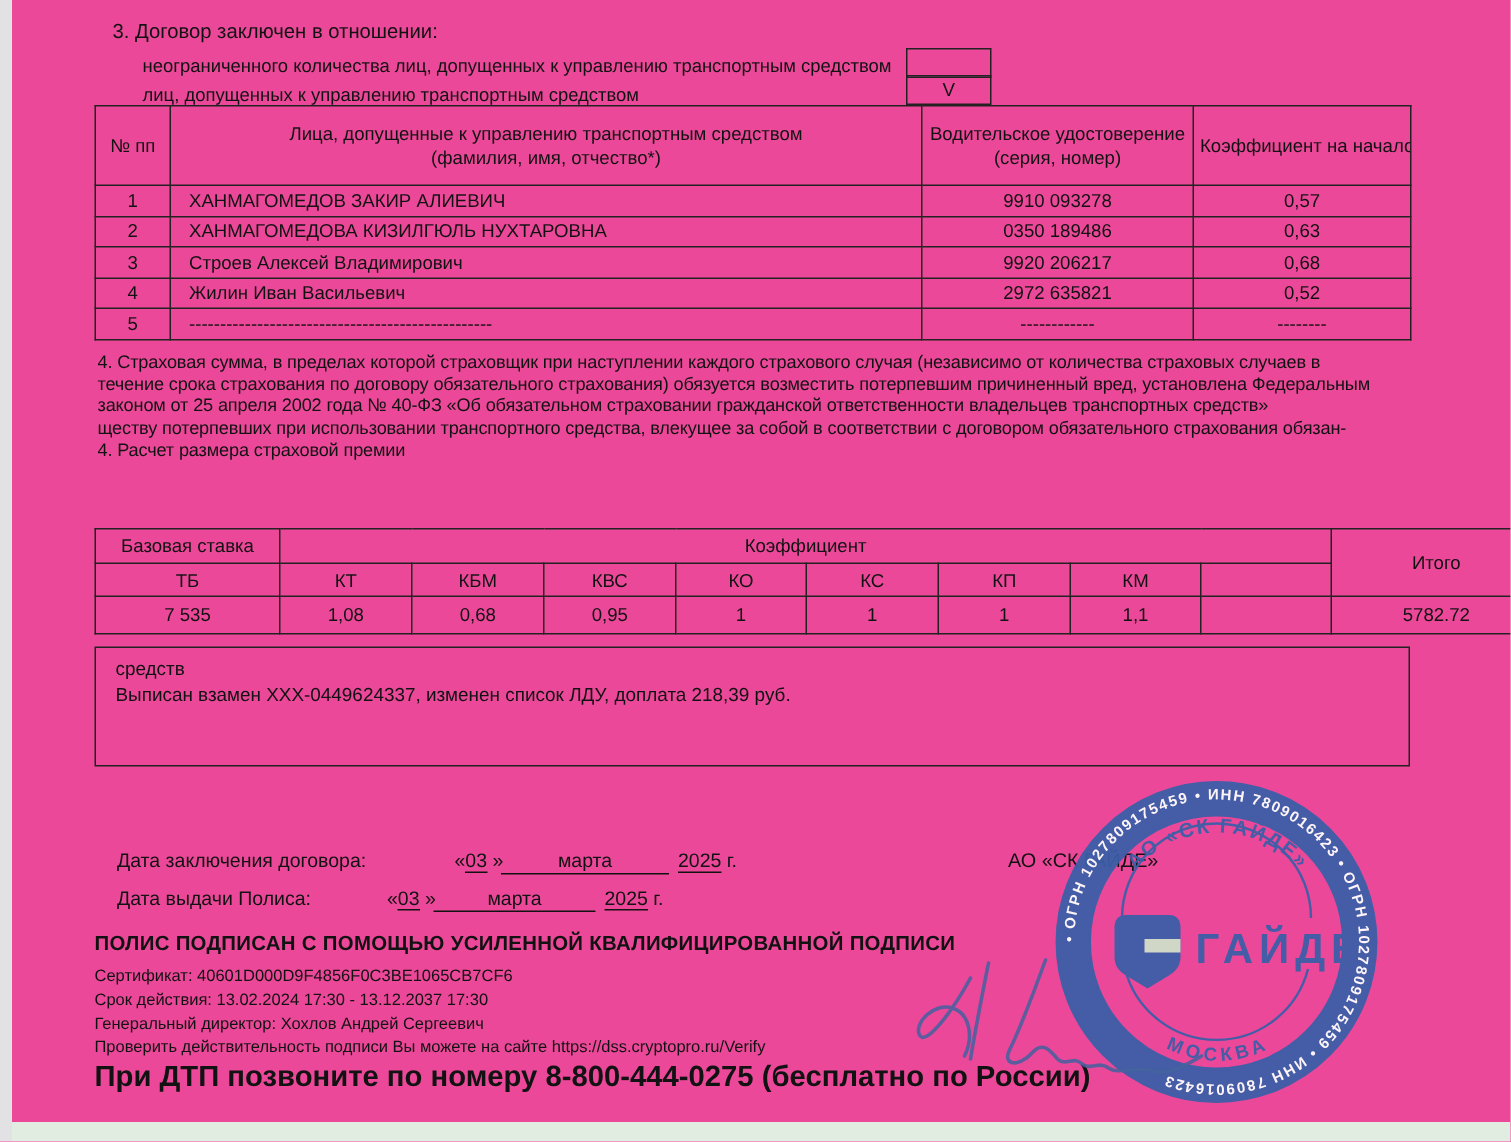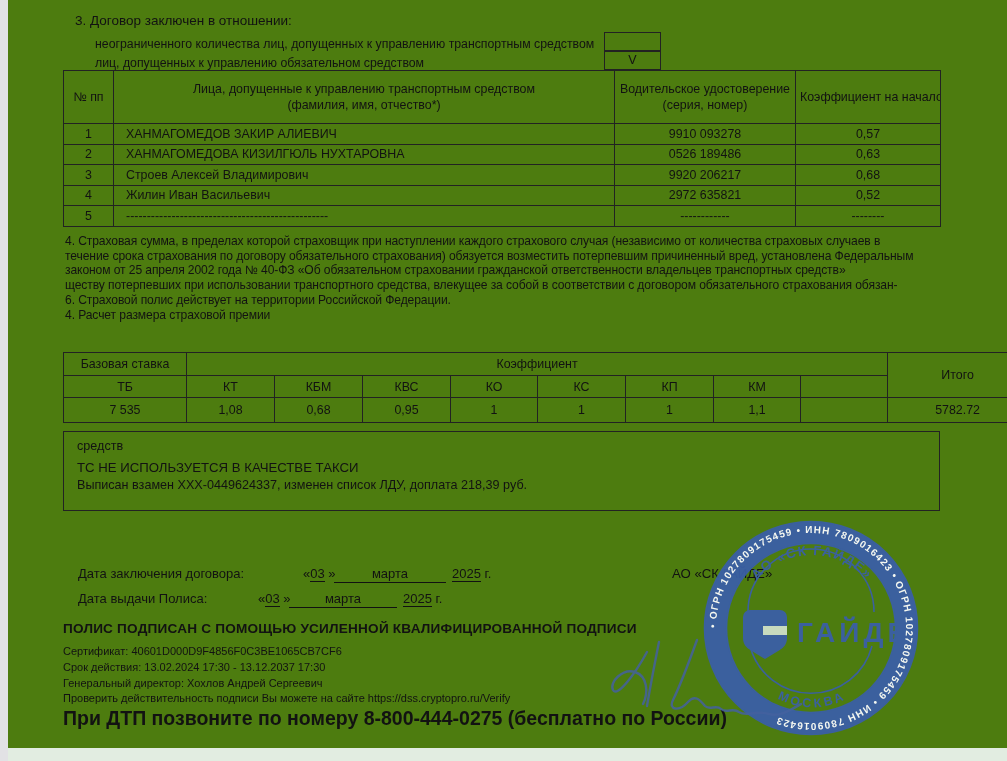--- a/index.html
+++ b/index.html
@@ -1,18 +1,18 @@
 <!DOCTYPE html>
 <html><head>
 <meta charset="utf-8">
 <style>
   html,body{margin:0;padding:0;}
   .page{
     position:relative; width:1007px; height:761px; overflow:hidden;
-    background:#4d7c0f; color:#121212;
+    background:#ec4899; color:#121212;
     font-family:"Liberation Sans", sans-serif;
   }
   .edge-strip{position:absolute;left:0;top:0;width:8px;height:761px;background:#e2e2e5;}
   .bottom-strip{position:absolute;left:8px;top:748px;width:999px;height:13px;background:#e2ede1;}
 
   .abs{position:absolute;}
   .sec3-title{left:75px;top:13px;font-size:13.5px;}
   .sec3-opt1{left:95px;top:37px;font-size:12.3px;}
   .sec3-opt2{left:95px;top:56px;font-size:12.3px;}
   .cbx{position:absolute;left:604px;width:55px;height:18px;border:1.5px solid #222;
@@ -59,21 +59,21 @@
 </style>
 </head>
 <body>
 
 <div class="page">
   <div class="edge-strip"></div>
   <div class="bottom-strip"></div>
 
   <div class="abs sec3-title">3. Договор заключен в отношении:</div>
   <div class="abs sec3-opt1">неограниченного количества лиц, допущенных к управлению транспортным средством</div>
-  <div class="abs sec3-opt2">лиц, допущенных к управлению обязательном средством</div>
+  <div class="abs sec3-opt2">лиц, допущенных к управлению транспортным средством</div>
   <div class="cbx cbx1"></div>
   <div class="cbx cbx2">V</div>
 
   <table class="doc drivers abs">
     <colgroup>
         <col style="width:50px">
         <col style="width:501px">
         <col style="width:181px">
         <col style="width:145px">
       </colgroup>
@@ -92,21 +92,21 @@
     </tr>
     <tr class="drow">
       <td>1</td>
       <td class="name">ХАНМАГОМЕДОВ ЗАКИР АЛИЕВИЧ</td>
       <td>9910 093278</td>
       <td>0,57</td>
     </tr>
     <tr class="drow">
       <td>2</td>
       <td class="name">ХАНМАГОМЕДОВА КИЗИЛГЮЛЬ НУХТАРОВНА</td>
-      <td>0526 189486</td>
+      <td>0350 189486</td>
       <td>0,63</td>
     </tr>
     <tr class="drow">
       <td>3</td>
       <td class="name">Строев Алексей Владимирович</td>
       <td>9920 206217</td>
       <td>0,68</td>
     </tr>
     <tr class="drow">
       <td>4</td>
@@ -121,21 +121,20 @@
       <td>--------</td>
     </tr>
   </tbody>
     </table>
 
   <div class="abs legal">
     <div>4. Страховая сумма, в пределах которой страховщик при наступлении каждого страхового случая (независимо от количества страховых случаев в</div>
     <div>течение срока страхования по договору обязательного страхования) обязуется возместить потерпевшим причиненный вред, установлена Федеральным</div>
     <div>законом от 25 апреля 2002 года № 40-ФЗ «Об обязательном страховании гражданской ответственности владельцев транспортных средств»</div>
     <div>ществу потерпевших при использовании транспортного средства, влекущее за собой в соответствии с договором обязательного страхования обязан-</div>
-    <div>6. Страховой полис действует на территории Российской Федерации.</div>
     <div>4. Расчет размера страховой премии</div>
   </div>
 
   <table class="doc premium abs">
     <colgroup>
       <col style="width:123px">
         <col style="width:88px">
         <col style="width:88px">
         <col style="width:88px">
       <col style="width:87px">
@@ -172,21 +171,20 @@
       <td>1</td>
       <td>1,1</td>
       <td></td>
       <td>5782.72</td>
     </tr>
   </tbody>
     </table>
 
   <div class="abs sec8">
     <div class="l2">средств</div>
-    <div class="taxi">ТС НЕ ИСПОЛЬЗУЕТСЯ В КАЧЕСТВЕ ТАКСИ</div>
     <div class="repl">Выписан взамен ХХХ-0449624337, изменен список ЛДУ, доплата 218,39 руб.</div>
   </div>
 
   <div class="abs date-label" style="left:78px;top:566px;">Дата заключения договора:</div>
   <div class="abs dval" style="left:303px;top:566px;"><span>«</span><span class="dline">03</span>&nbsp;<span>»</span></div>
   <div class="month-seg" style="left:334px;top:566px;width:112px;">марта</div>
   <div class="abs dval" style="left:452px;top:566px;"><span class="dline">2025</span> <span>г.</span></div>
 
   <div class="abs date-label" style="left:78px;top:591px;">Дата выдачи Полиса:</div>
   <div class="abs dval" style="left:258px;top:591px;"><span>«</span><span class="dline">03</span>&nbsp;<span>»</span></div>

